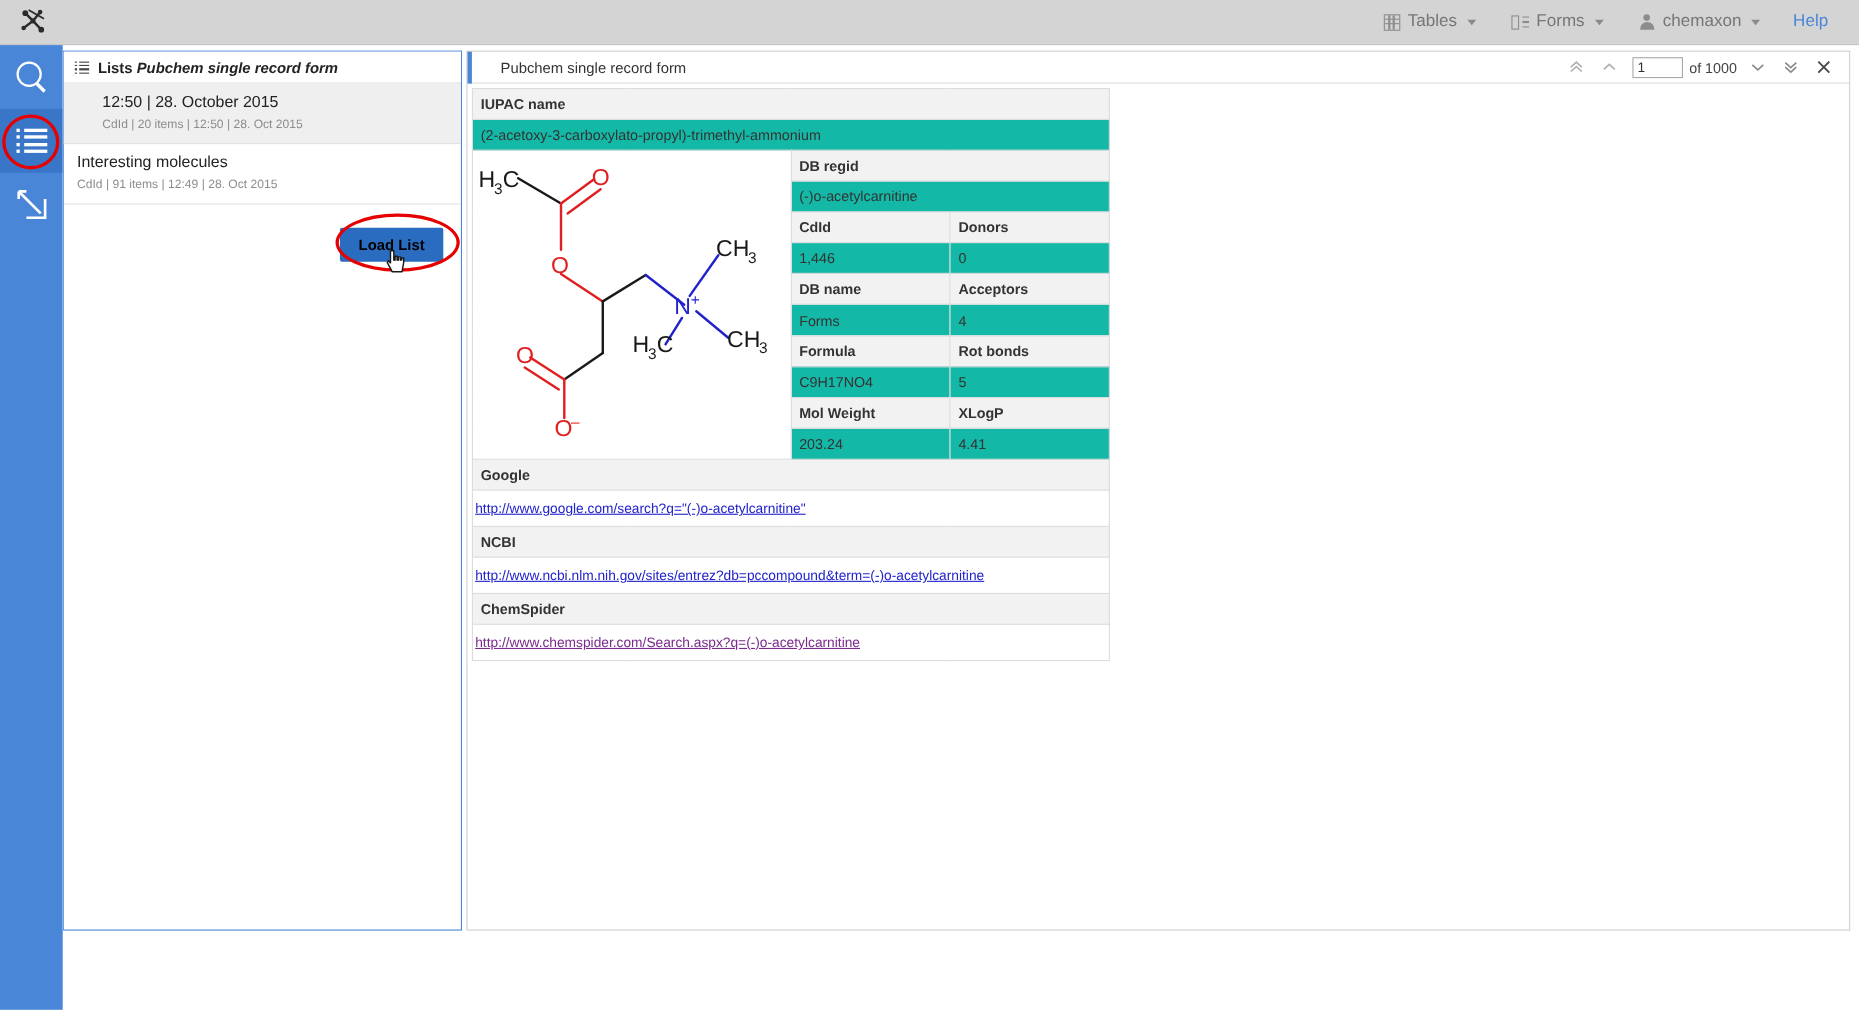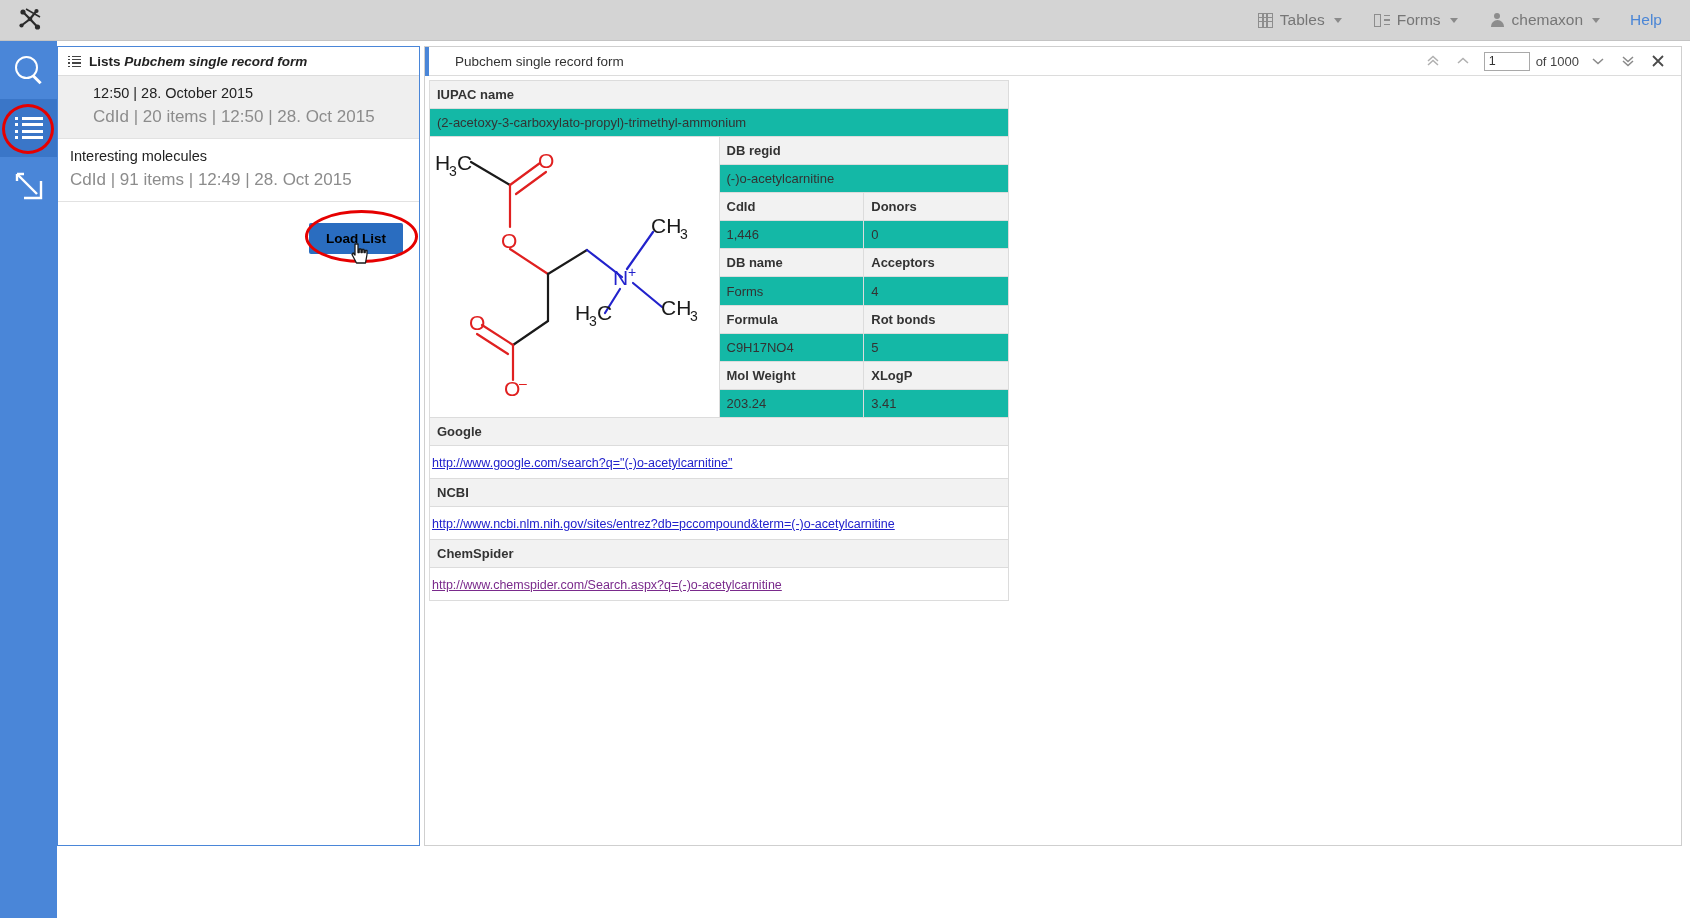--- a/index.html
+++ b/index.html
@@ -125,21 +125,21 @@
   .lp-title { font-size: 13.5px; color: #222; font-weight: bold; }
   .lp-title em { font-weight: bold; font-style: italic; }
 
   .list-row {
     padding: 9px 12px 11px 12px;
     border-bottom: 1px solid #e2e2e2;
     cursor: pointer;
   }
   .list-row.selected { background: #efefef; padding-left: 35px; }
   .list-row .lr-name { font-size: 14.5px; color: #222; margin-bottom: 6px; }
-  .list-row .lr-meta { font-size: 17px; color: #8c8c8c; }
+  .list-row .lr-meta { font-size: 11px; color: #8c8c8c; }
 
   .list-actions {
     position: relative;
     height: 72px;
     display: flex; align-items: center; justify-content: flex-end;
     padding-right: 16px;
   }
   .btn-load {
     background: #2a6dc0; color: #000000;
     border: none; border-radius: 2px;
@@ -449,21 +449,21 @@
     <tr>
       <td class="val-cell">C9H17NO4</td>
       <td class="val-cell">5</td>
     </tr>
     <tr>
       <td class="hdr-cell">Mol Weight</td>
       <td class="hdr-cell">XLogP</td>
     </tr>
     <tr>
       <td class="val-cell">203.24</td>
-      <td class="val-cell">3.41</td>
+      <td class="val-cell">4.41</td>
     </tr>
 
     <tr>
       <td class="hdr-cell" colspan="4">Google</td>
     </tr>
     <tr>
       <td class="link-cell" colspan="4">
         <a href="#">http://www.google.com/search?q="(-)o-acetylcarnitine"</a>
       </td>
     </tr>

